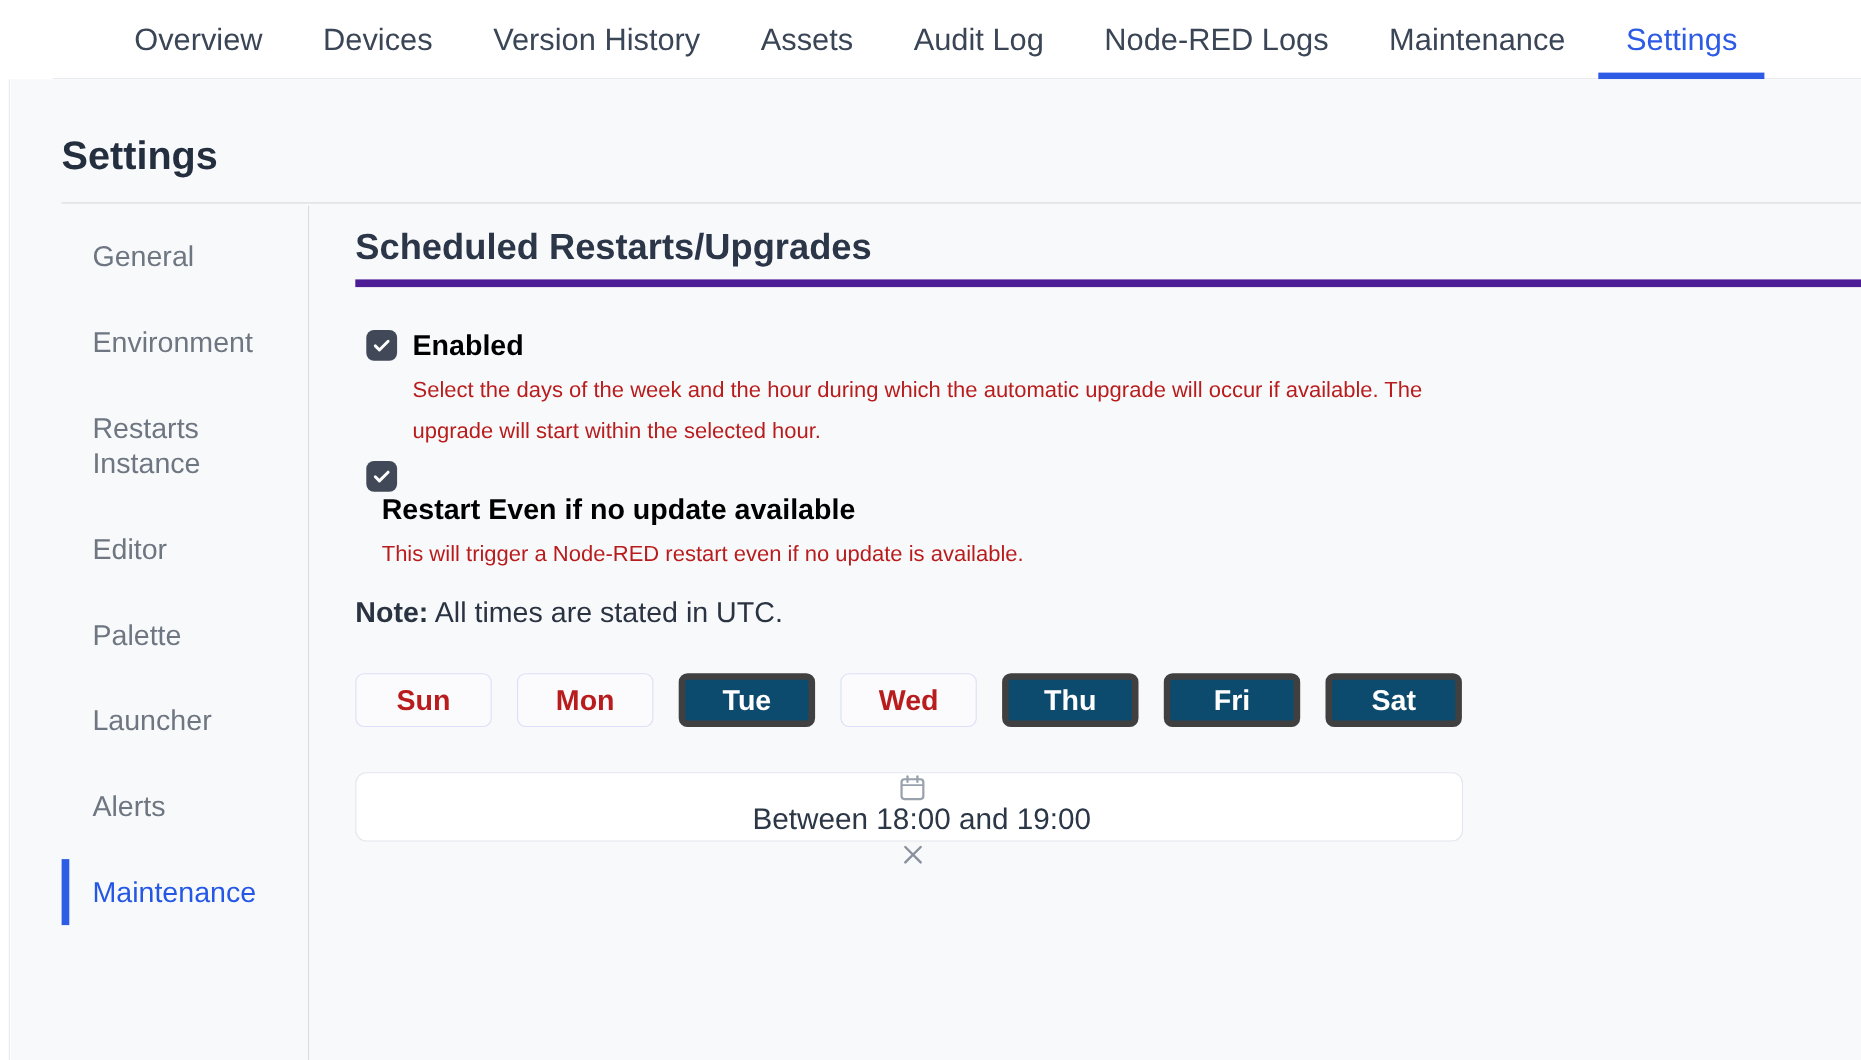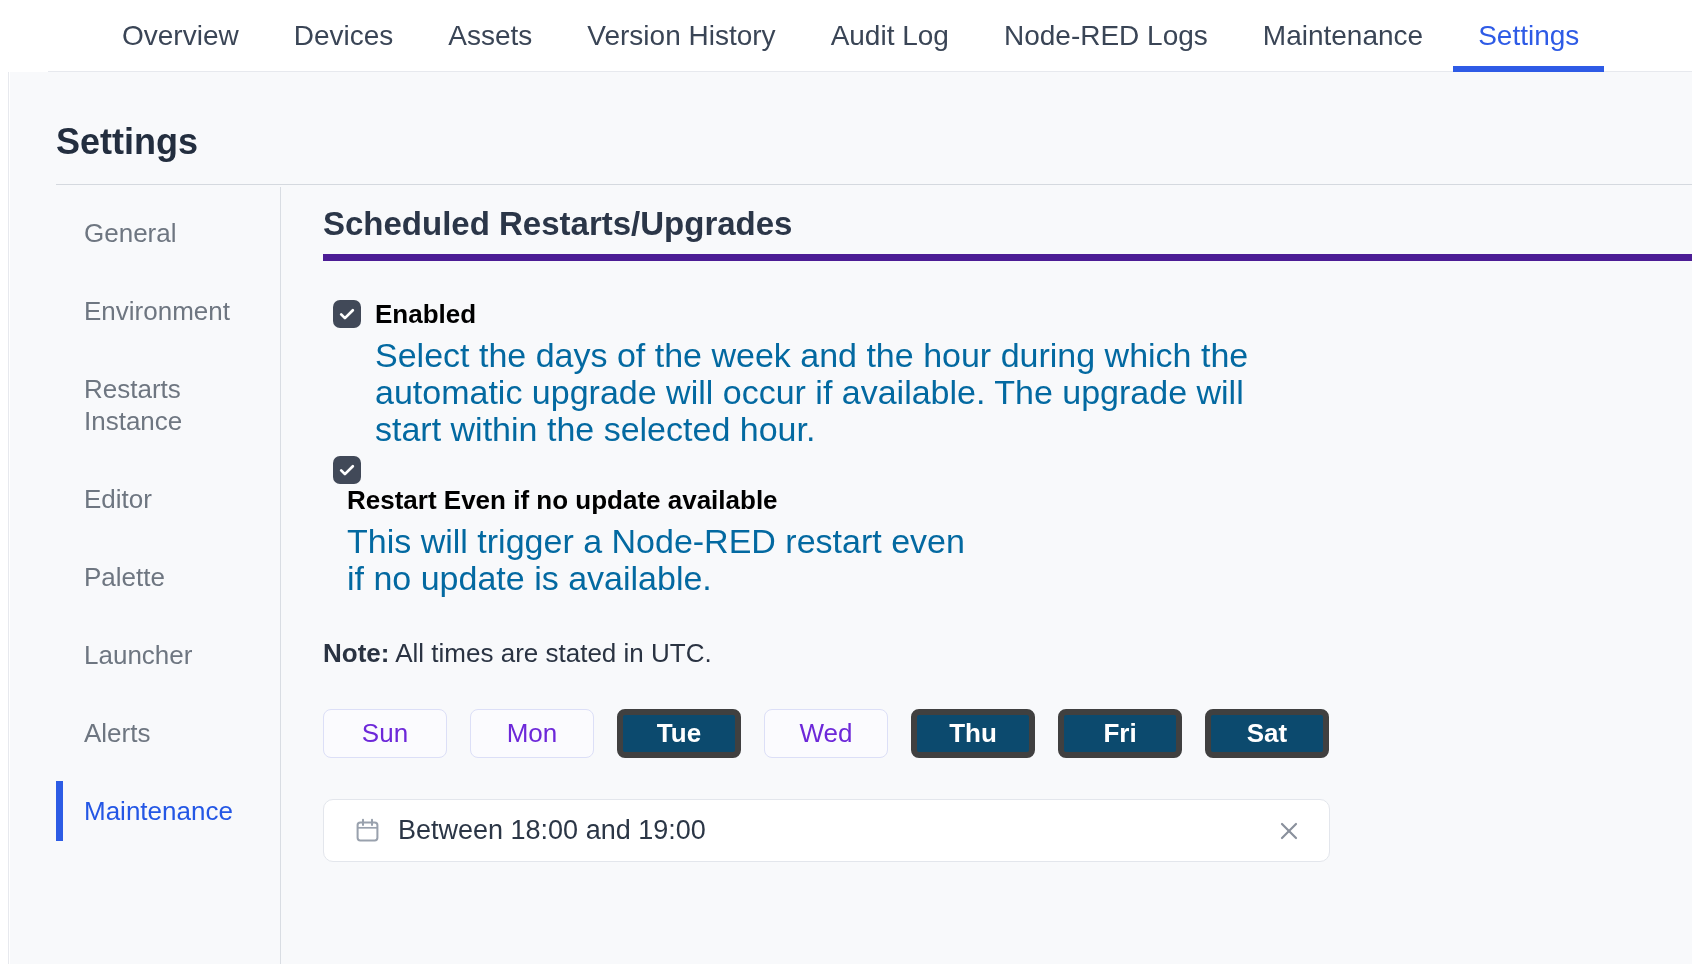--- a/index.html
+++ b/index.html
@@ -39,52 +39,52 @@
   .section-title { margin-top:20px; padding-bottom:13px; border-bottom:7px solid #4c1d95;
                    font-size:33px; font-weight:600; color:#2b3648; line-height:34px; }
 
   .option { display:flex; margin:37px 0 0 10px; }
   .option.second { margin-top:6px;flex-direction:column; }
   .checkbox { width:28px; height:28px; flex:none; margin-top:2px; background:#414958;
               border-radius:7px; display:flex; align-items:center; justify-content:center; cursor:pointer; }
   .checkbox svg { width:20px; height:20px; }
   .option-body { margin-left:14px; }
   .option-label { font-size:26px; font-weight:600; color:#000000; line-height:32px; }
-  .option-desc { margin-top:7px; font-size:34px; line-height:37px; color:#0369a1; }
+  .option-desc { margin-top:7px; font-size:20px; line-height:37px; color:#b91c1c; }
   .desc-wide { max-width:940px; }
   .desc-narrow { max-width:625px; }
 
-  .note { margin-top:40px; font-size:26px; color:#2a3342; line-height:32px; }
+  .note { margin-top:17px; font-size:26px; color:#2a3342; line-height:32px; }
   .note strong { font-weight:700; }
 
   .day-row { display:flex; gap:23px; margin-top:40px; }
   .day-btn { width:124px; height:49px; border-radius:8px; display:flex; align-items:center;
              justify-content:center; font-size:26px; cursor:pointer;
-             background:#fbfbfe; border:1px solid #dcdff7; color:#6d28d9; font-weight:400; }
+             background:#fbfbfe; border:1px solid #dcdff7; color:#b91c1c; font-weight:700; }
   .day-btn.selected { background:#0c4a6e; border:6px solid #404040; color:#ffffff; font-weight:700; }
 
   .time-field { margin-top:41px; width:1007px; height:63px; background:#ffffff;
                 border:1px solid #e3e6ec; border-radius:10px; display:flex; align-items:center;
-                padding:0 24px 0 30px; cursor:pointer; }
+                padding:0 24px 0 30px; cursor:pointer;flex-direction:column; }
   .time-field .cal { width:27px; height:27px; flex:none; }
   .time-value { margin-left:17px; font-size:27px; color:#2b3646; flex:1; }
   .clear-btn { background:none; border:none; cursor:pointer; padding:4px; display:flex; }
   .clear-btn svg { width:24px; height:24px; }
 </style>
 </head>
 <body>
 
 <div class="screen">
 
   <header class="tab-bar">
     <nav>
       <div class="tab">Overview</div>
       <div class="tab">Devices</div>
+      <div class="tab">Version History</div>
       <div class="tab">Assets</div>
-      <div class="tab">Version History</div>
       <div class="tab">Audit Log</div>
       <div class="tab">Node-RED Logs</div>
       <div class="tab">Maintenance</div>
       <div class="tab active">Settings</div>
     </nav>
   </header>
 
   <div class="left-sliver"></div>
 
   <div class="content-area">

